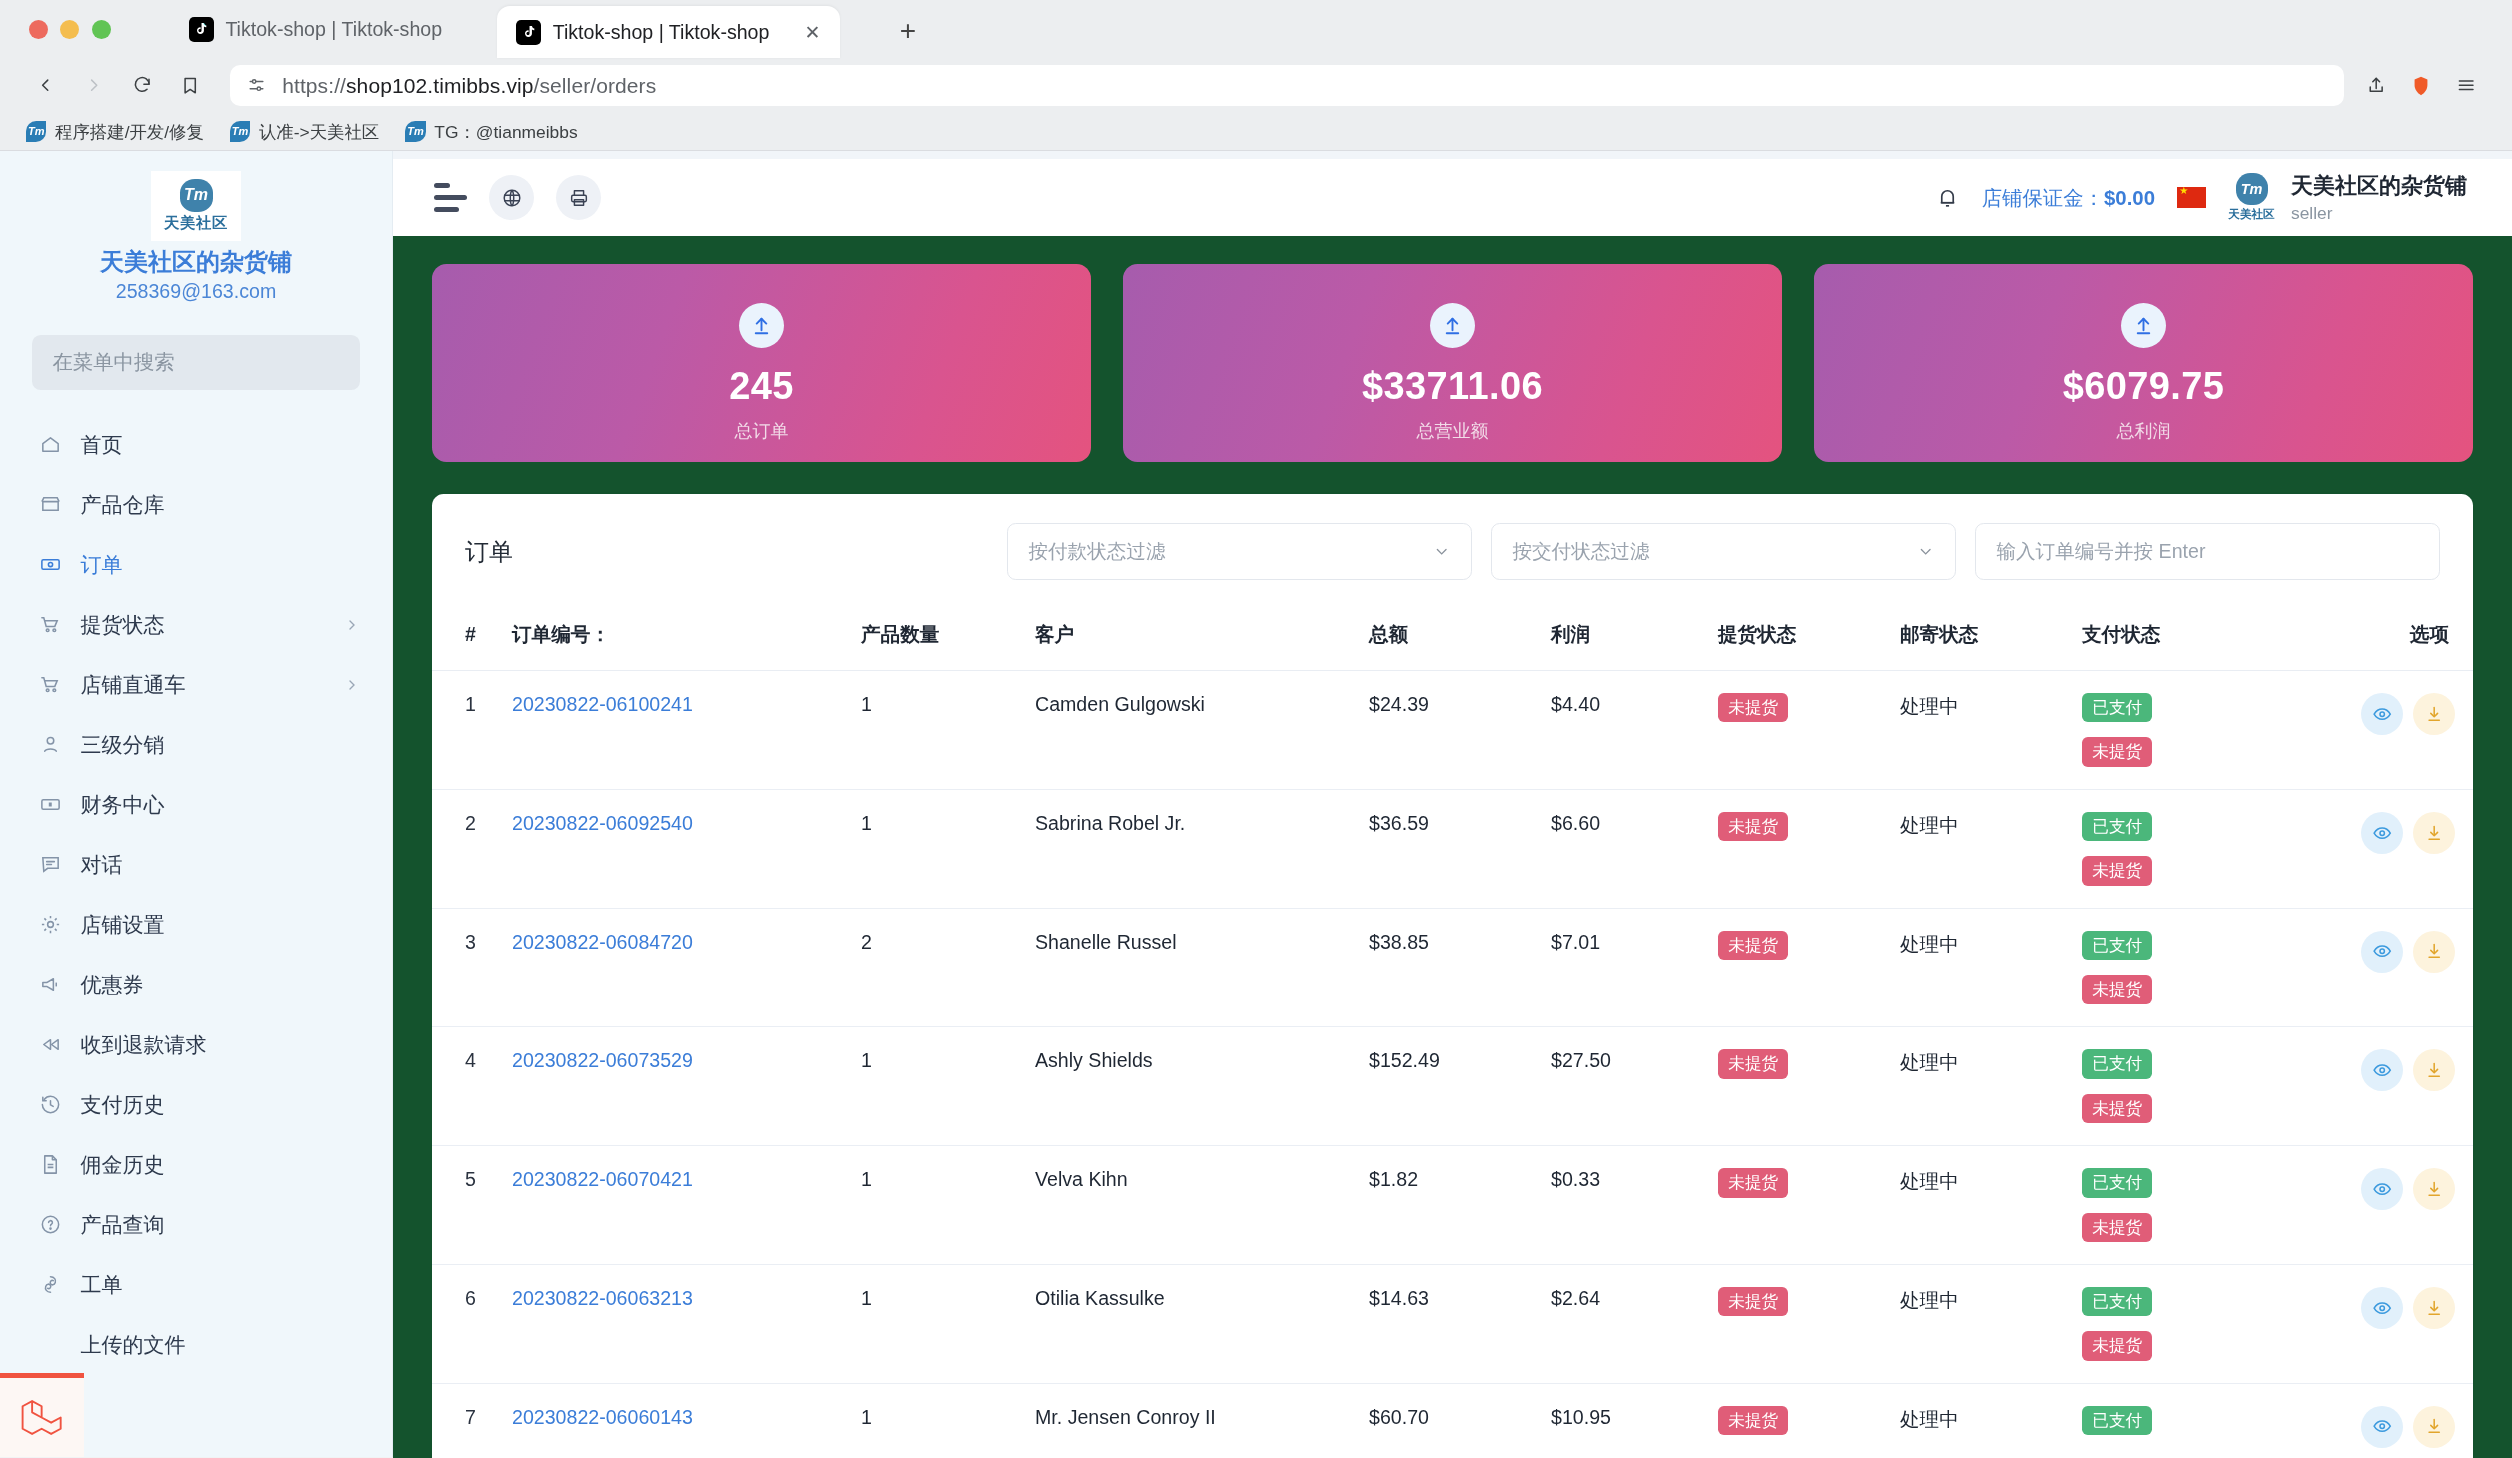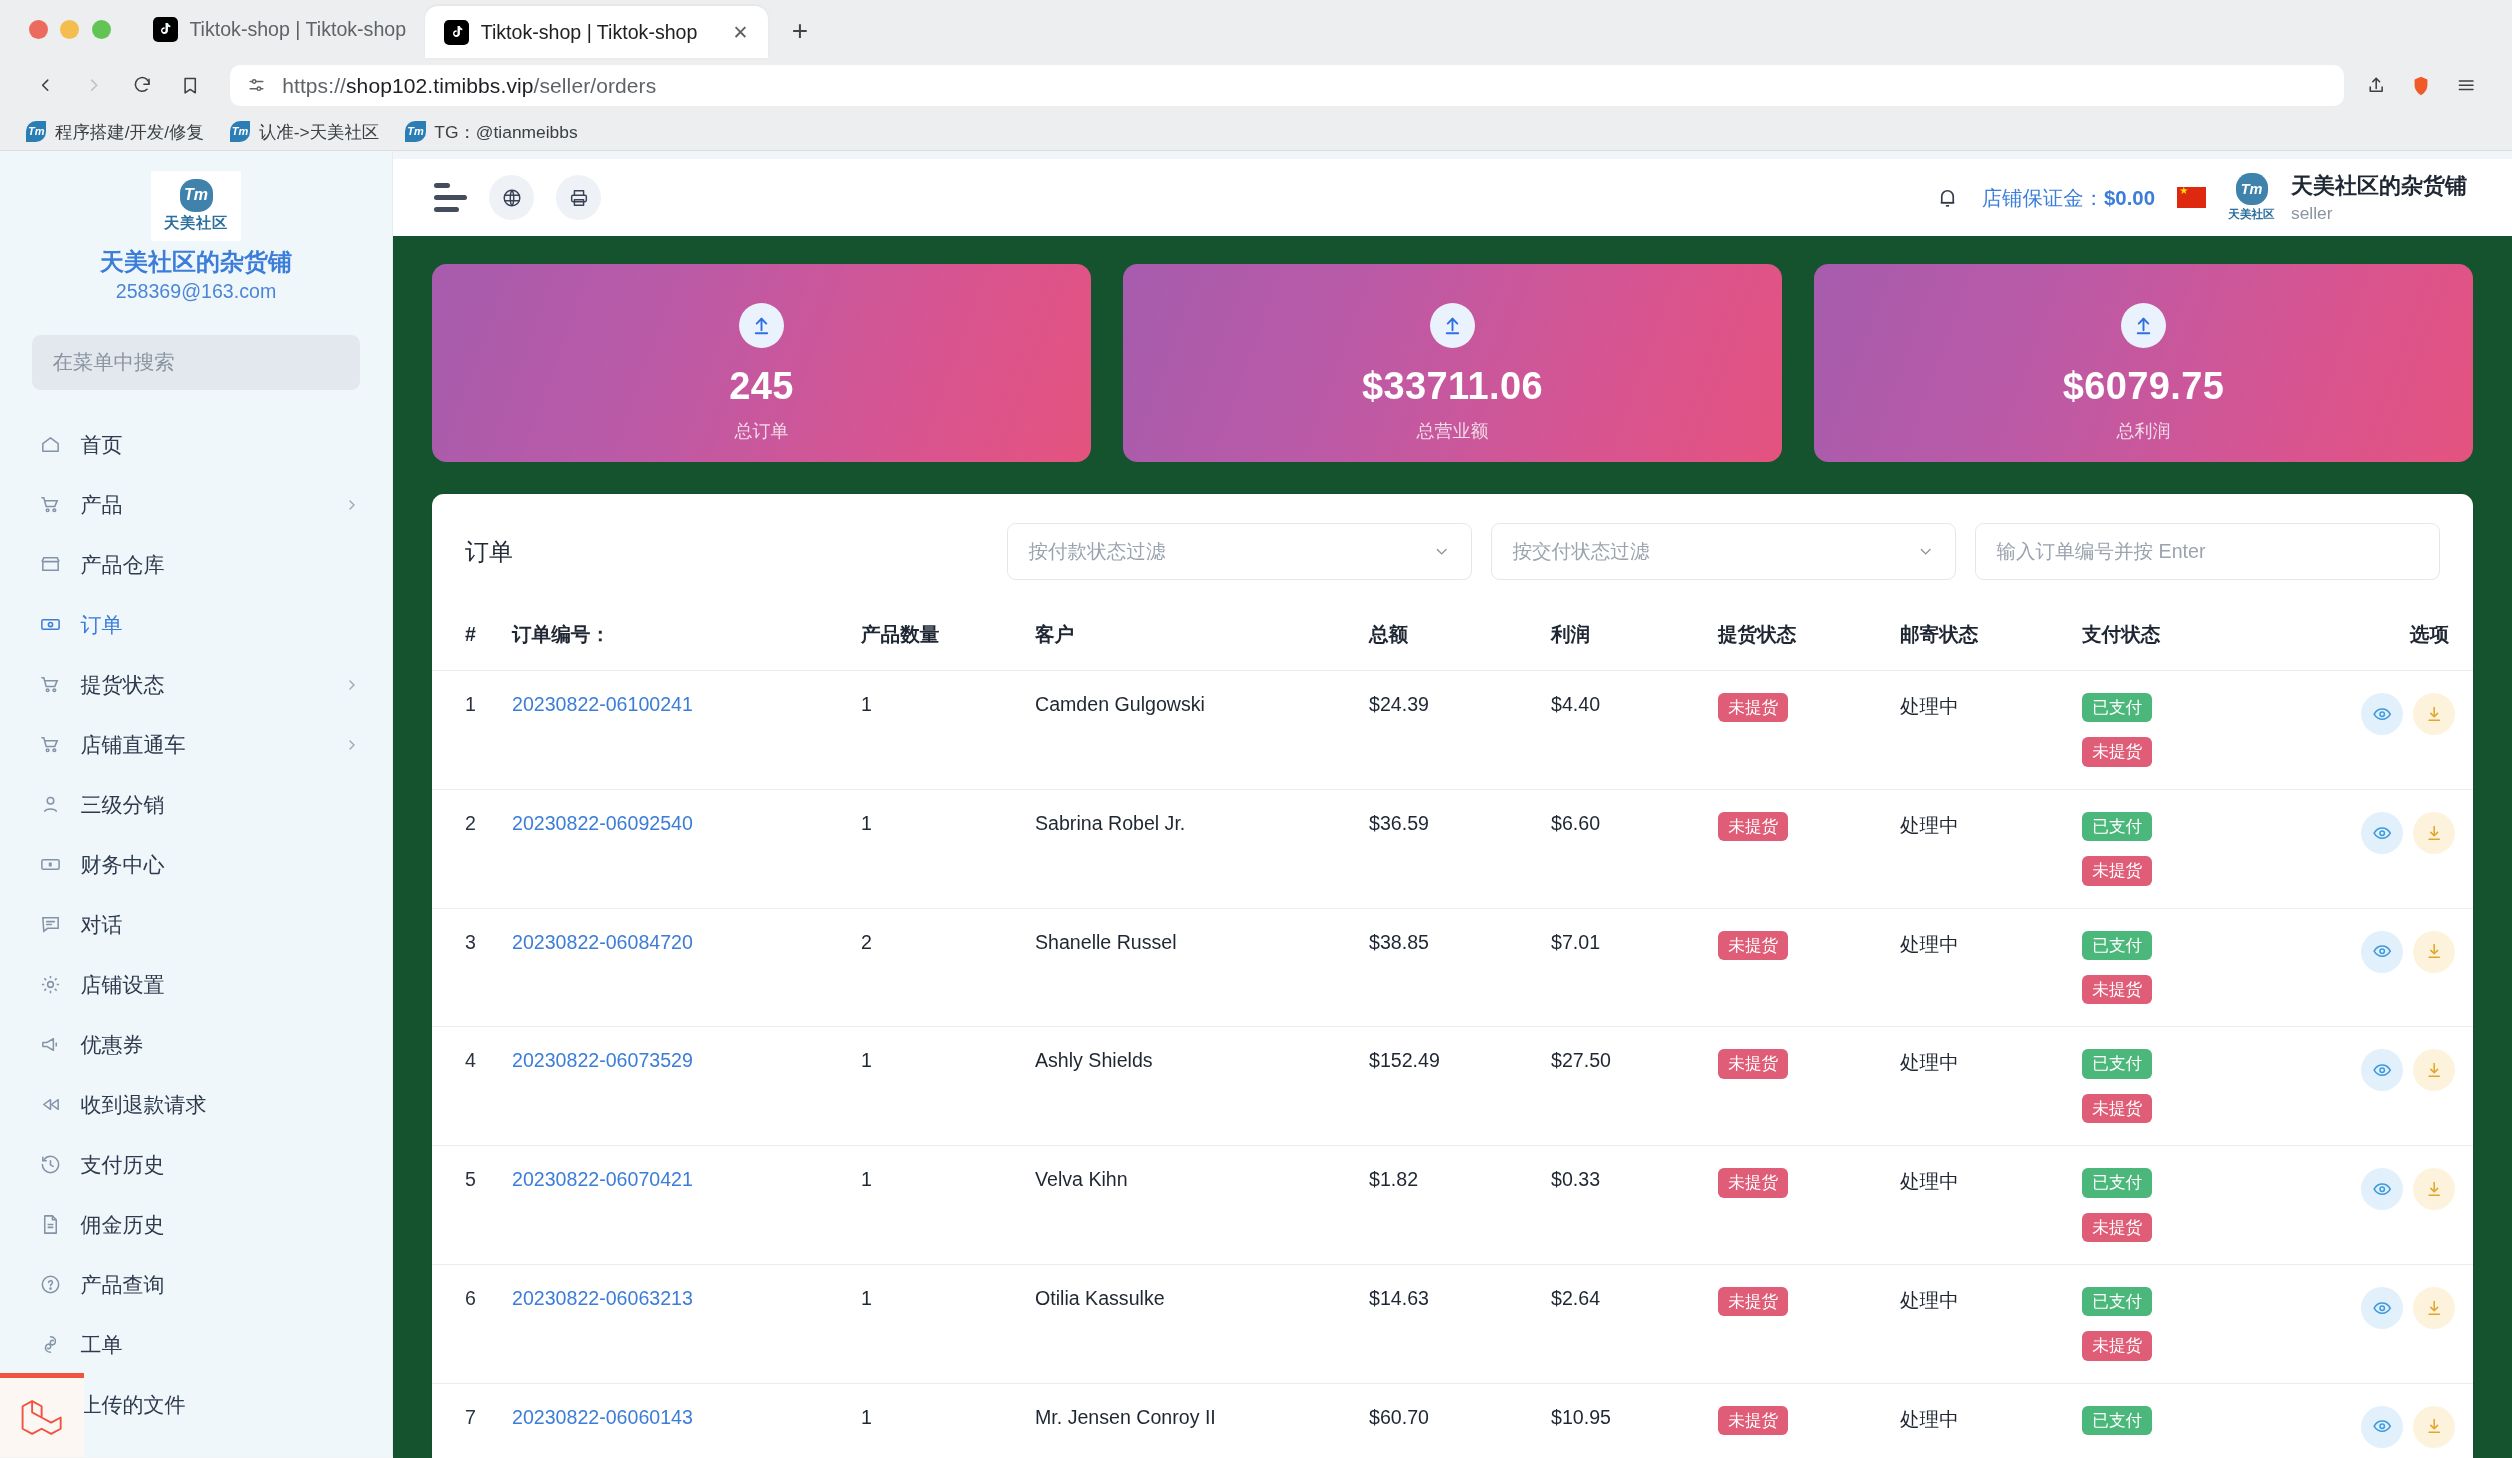--- a/index.html
+++ b/index.html
@@ -13,20 +13,21 @@
   
   #browser-chrome { width: 100%; }
 
   #tabstrip {
     height: 58px;
     background: #eceef0;
     display: flex;
     align-items: flex-end;
     padding-left: 29px;
     position: relative;
+    gap: 36px;
   }
   .traffic-lights { display: flex; gap: 12.4px; align-items: center; height: 58px; padding-right: 23px; }
   .tl { width: 19px; height: 19px; border-radius: 50%; }
   .tl.red { background: #ed6a5e; }
   .tl.yellow { background: #f4bd4f; }
   .tl.green { background: #61c454; }
 
   .tab {
     display: flex; align-items: center; gap: 11.6px;
     height: 58px; padding: 0 19px;
@@ -476,35 +477,20 @@
     </div>
 
     <div class="menu-list">
       <div class="menu-item">
         <span class="mi-ico">
             <svg viewBox="0 0 24 24" fill="none" stroke="currentColor" stroke-width="1.6" stroke-linejoin="round">
               <path d="M4 11l8-6 8 6v8H4z"></path>
             </svg>
           </span>
         <span class="mi-label">首页</span>
-      </div>
-      <div class="menu-item">
-        <span class="mi-ico">
-            <svg viewBox="0 0 24 24" fill="none" stroke="currentColor" stroke-width="1.6" stroke-linecap="round">
-              <path d="M3 5h2l2.5 9h9L19 8H6"></path>
-              <circle cx="9" cy="18" r="1.4"></circle>
-              <circle cx="16" cy="18" r="1.4"></circle>
-            </svg>
-          </span>
-        <span class="mi-label">产品</span>
-        <span class="chev">
-            <svg viewBox="0 0 24 24" fill="none" stroke="currentColor" stroke-width="2" stroke-linecap="round">
-              <path d="M9 6l6 6-6 6"></path>
-            </svg>
-          </span>
       </div>
       <div class="menu-item">
         <span class="mi-ico">
             <svg viewBox="0 0 24 24" fill="none" stroke="currentColor" stroke-width="1.6">
               <path d="M4 9h16v9H4z"></path>
               <path d="M3 9l2-4h14l2 4"></path>
             </svg>
           </span>
         <span class="mi-label">产品仓库</span>
       </div>

